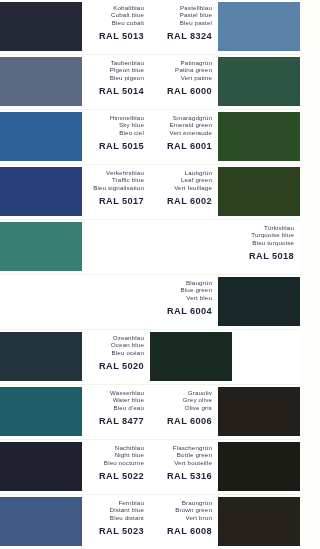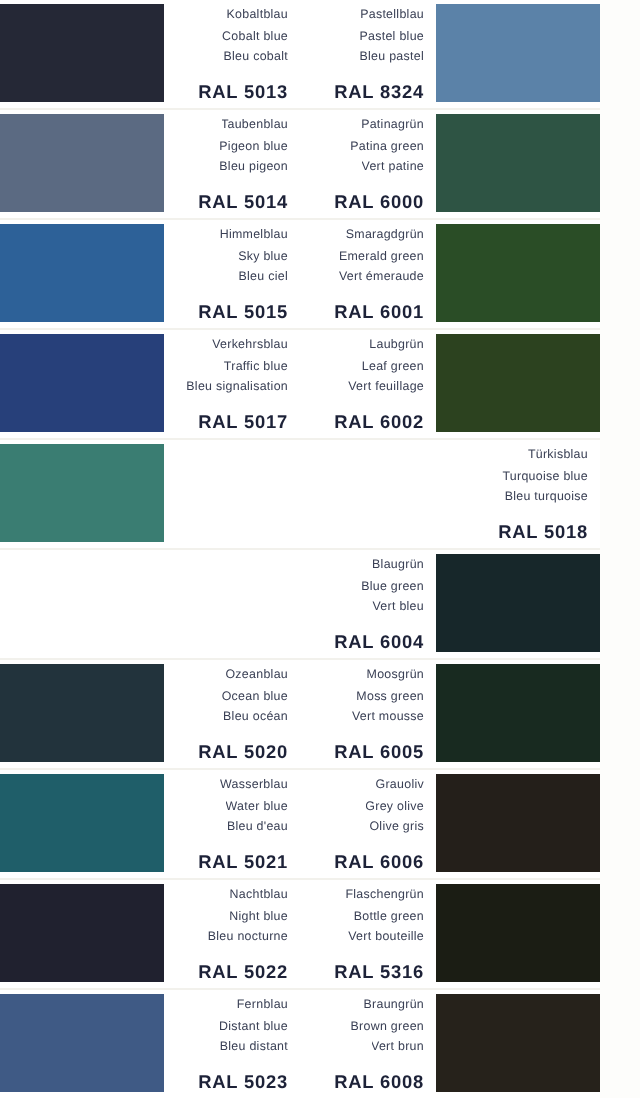--- a/index.html
+++ b/index.html
@@ -44,21 +44,21 @@
     min-height:0;
   }
   .half.left .swatch{margin-left:0;}
   .textblock{
     flex:1 1 auto;
     min-width:0;
     padding:4px 6px 3px 4px;
     display:flex;
     flex-direction:column;
     align-items:flex-end;
-    justify-content:space-between;
+    justify-content:flex-start;
     text-align:right;
     color:#2b3048;
     background:#ffffff;
   }
   .nm{
     font-size:6.2px;
     line-height:7.4px;
     letter-spacing:0.15px;
     white-space:nowrap;
     overflow:hidden;
@@ -185,36 +185,30 @@
         <div class="swatch" style="background: rgb(34, 51, 60);"></div>
         <div class="textblock">
           <div class="nm">Ozeanblau</div>
           <div class="nm">Ocean blue</div>
           <div class="nm">Bleu océan</div>
           <div class="ral">RAL 5020</div>
         </div>
       </div>
       <div class="half right">
         <div class="swatch" style="background: rgb(24, 42, 32);"></div>
-        <div class="textblock">
-          <div class="nm">Moosgrün</div>
-          <div class="nm">Moss green</div>
-          <div class="nm">Vert mousse</div>
-          <div class="ral">RAL 6005</div>
-        </div>
       </div>
     </div>
     <div class="row">
       <div class="half left">
         <div class="swatch" style="background: rgb(31, 94, 105);"></div>
         <div class="textblock">
           <div class="nm">Wasserblau</div>
           <div class="nm">Water blue</div>
           <div class="nm">Bleu d'eau</div>
-          <div class="ral">RAL 5021</div>
+          <div class="ral">RAL 8477</div>
         </div>
       </div>
       <div class="half right">
         <div class="swatch" style="background: rgb(36, 31, 26);"></div>
         <div class="textblock">
           <div class="nm">Grauoliv</div>
           <div class="nm">Grey olive</div>
           <div class="nm">Olive gris</div>
           <div class="ral">RAL 6006</div>
         </div>

